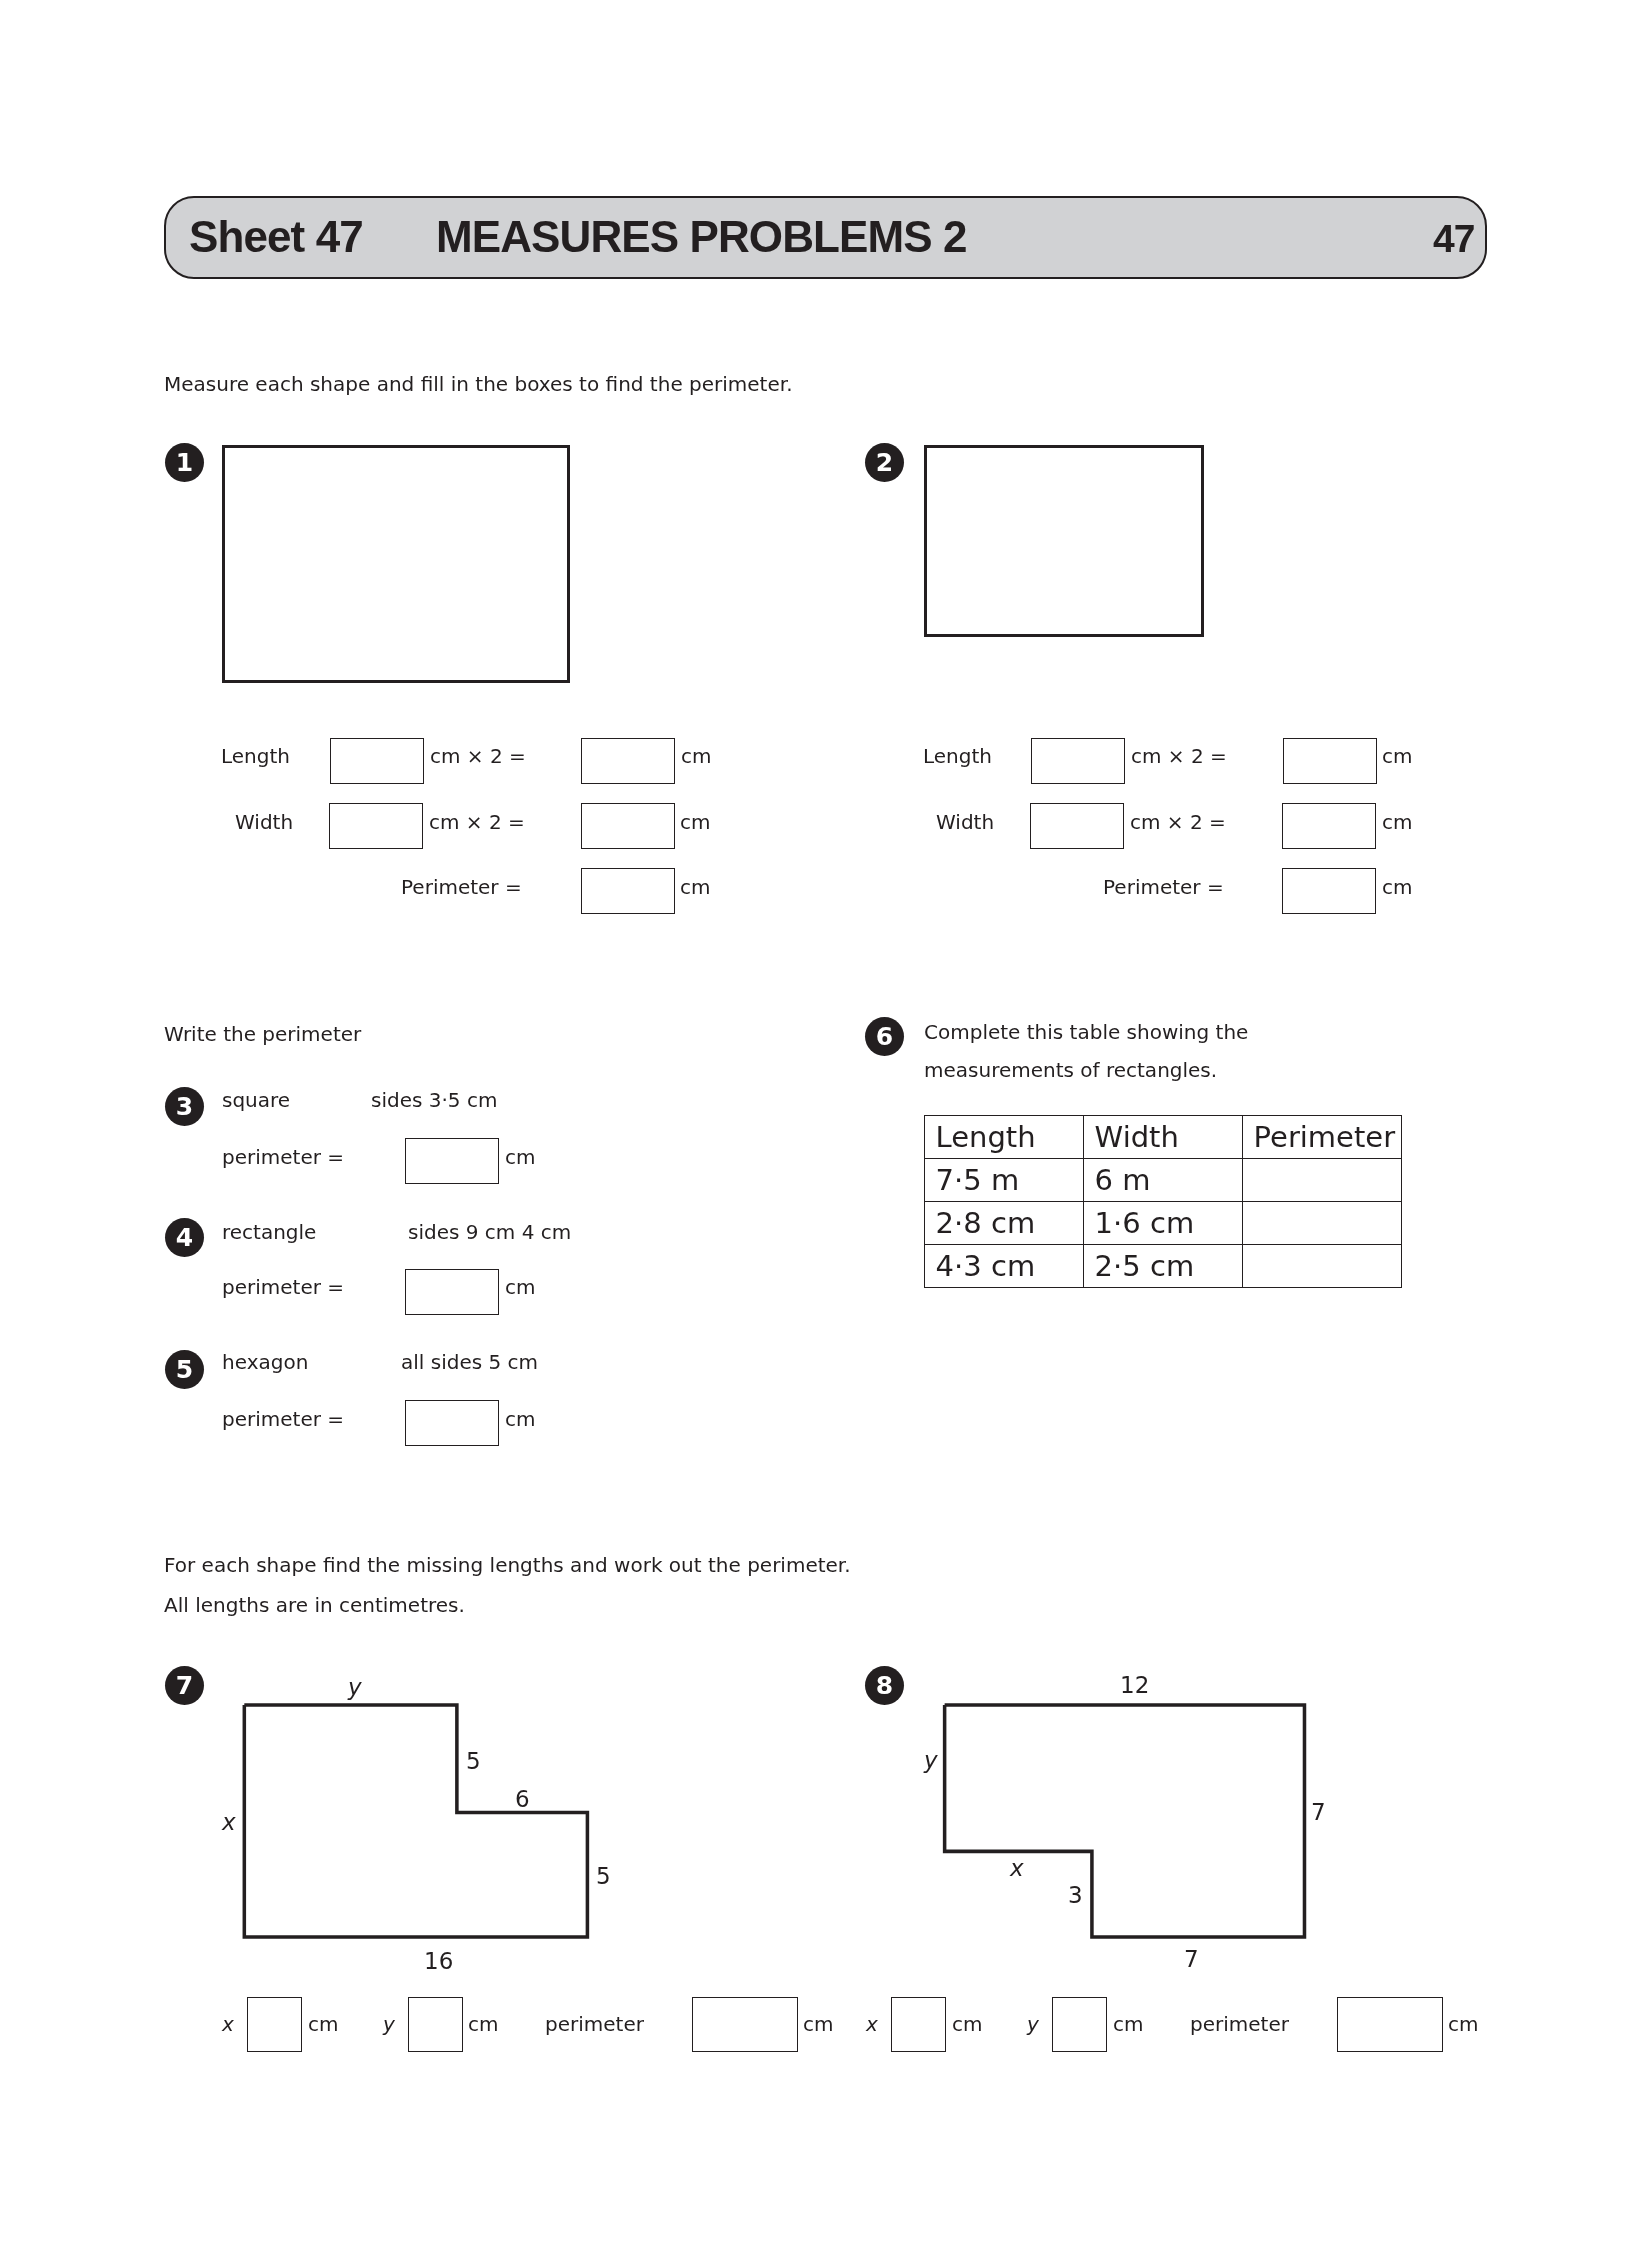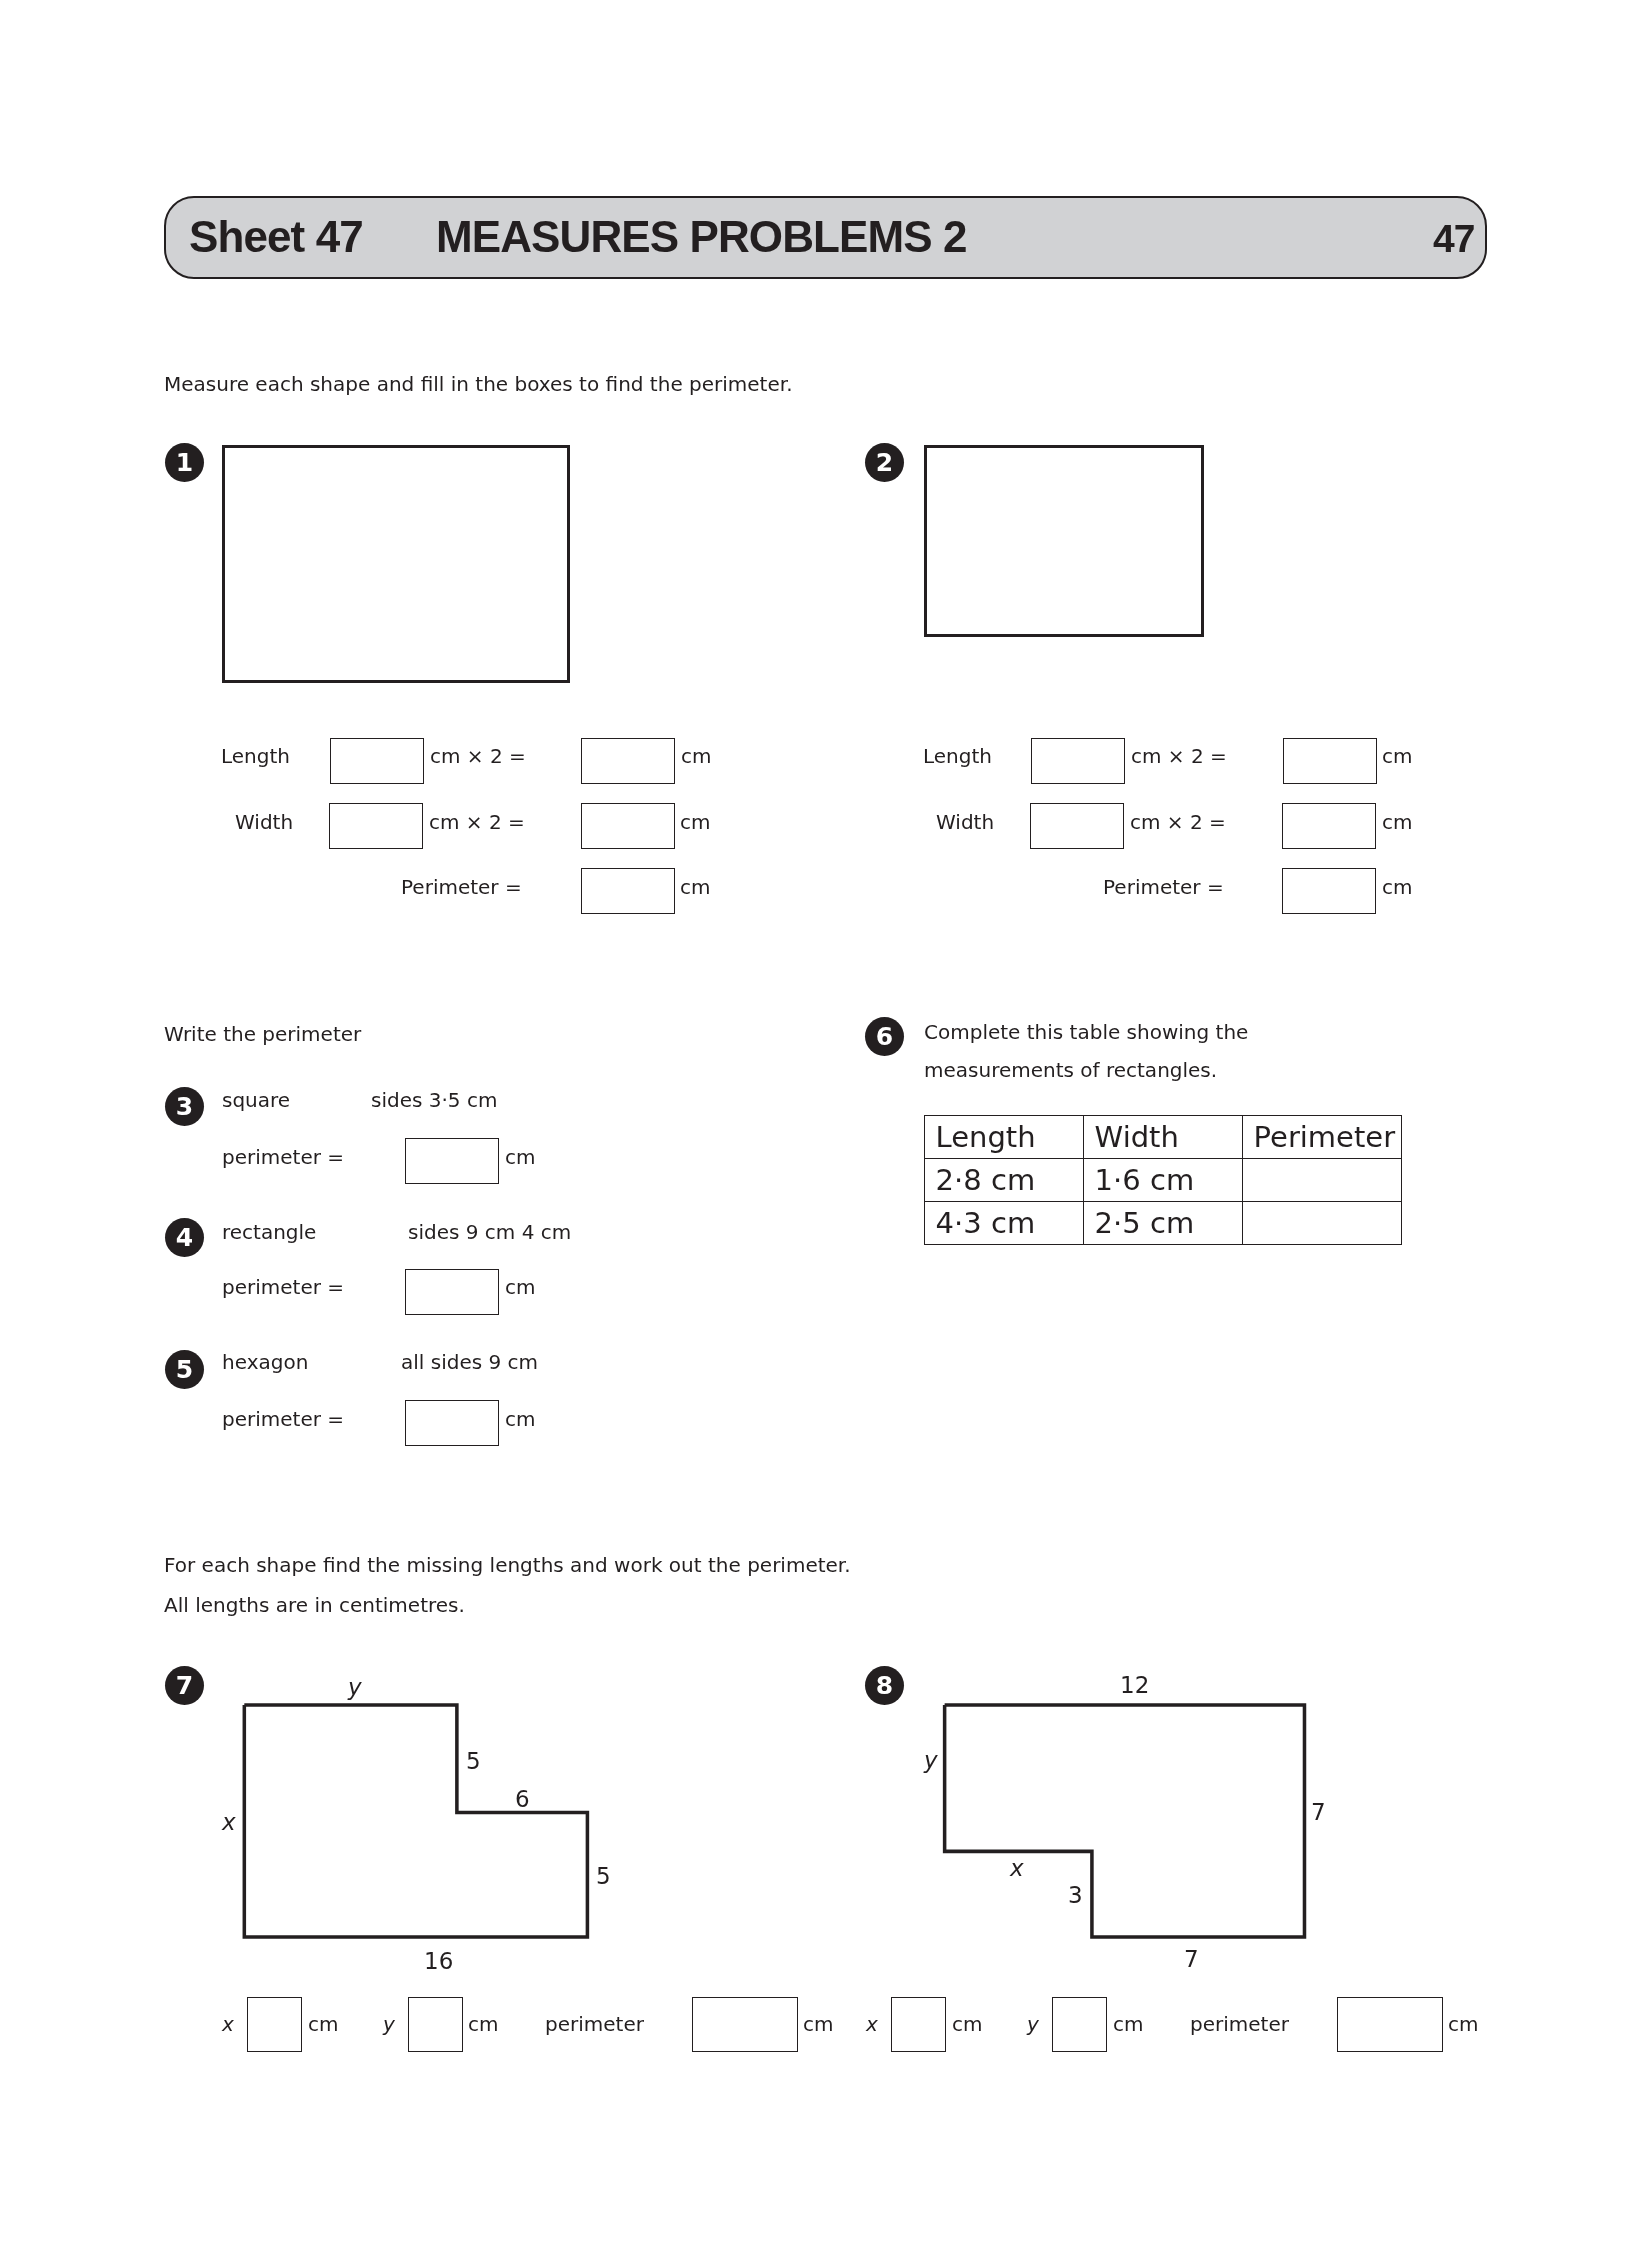--- a/index.html
+++ b/index.html
@@ -97,35 +97,40 @@
 
 <div class="abs badge" style="left:165px; top:1218px;">4</div>
 <div class="abs txt" style="left:222px; top:1222px;">rectangle</div>
 <div class="abs txt" style="left:408px; top:1222px;">sides 9 cm  4 cm</div>
 <div class="abs txt" style="left:222px; top:1277px;">perimeter =</div>
 <div class="abs box" style="left:405px; top:1269px; width:94px; height:46px;"></div>
 <div class="abs txt" style="left:505px; top:1277px;">cm</div>
 
 <div class="abs badge" style="left:165px; top:1350px;">5</div>
 <div class="abs txt" style="left:222px; top:1352px;">hexagon</div>
-<div class="abs txt" style="left:401px; top:1352px;">all sides 9 cm</div>
+<div class="abs txt" style="left:401px; top:1352px;">all sides 5 cm</div>
 <div class="abs txt" style="left:222px; top:1409px;">perimeter =</div>
 <div class="abs box" style="left:405px; top:1400px; width:94px; height:46px;"></div>
 <div class="abs txt" style="left:505px; top:1409px;">cm</div>
 
 <div class="abs badge" style="left:865px; top:1017px;">6</div>
 <div class="abs txt" style="left:924px; top:1022px;">Complete this table showing the</div>
 <div class="abs txt" style="left:924px; top:1060px;">measurements of rectangles.</div>
 
 <table class="meas">
   <tbody>
       <tr>
     <td class="c1">Length</td>
     <td class="c2">Width</td>
     <td class="c3">Perimeter</td>
+  </tr>
+  <tr>
+    <td>7·5 m</td>
+    <td>6 m</td>
+    <td></td>
   </tr>
   <tr>
     <td>2·8 cm</td>
     <td>1·6 cm</td>
     <td></td>
   </tr>
   <tr>
     <td>4·3 cm</td>
     <td>2·5 cm</td>
     <td></td>

